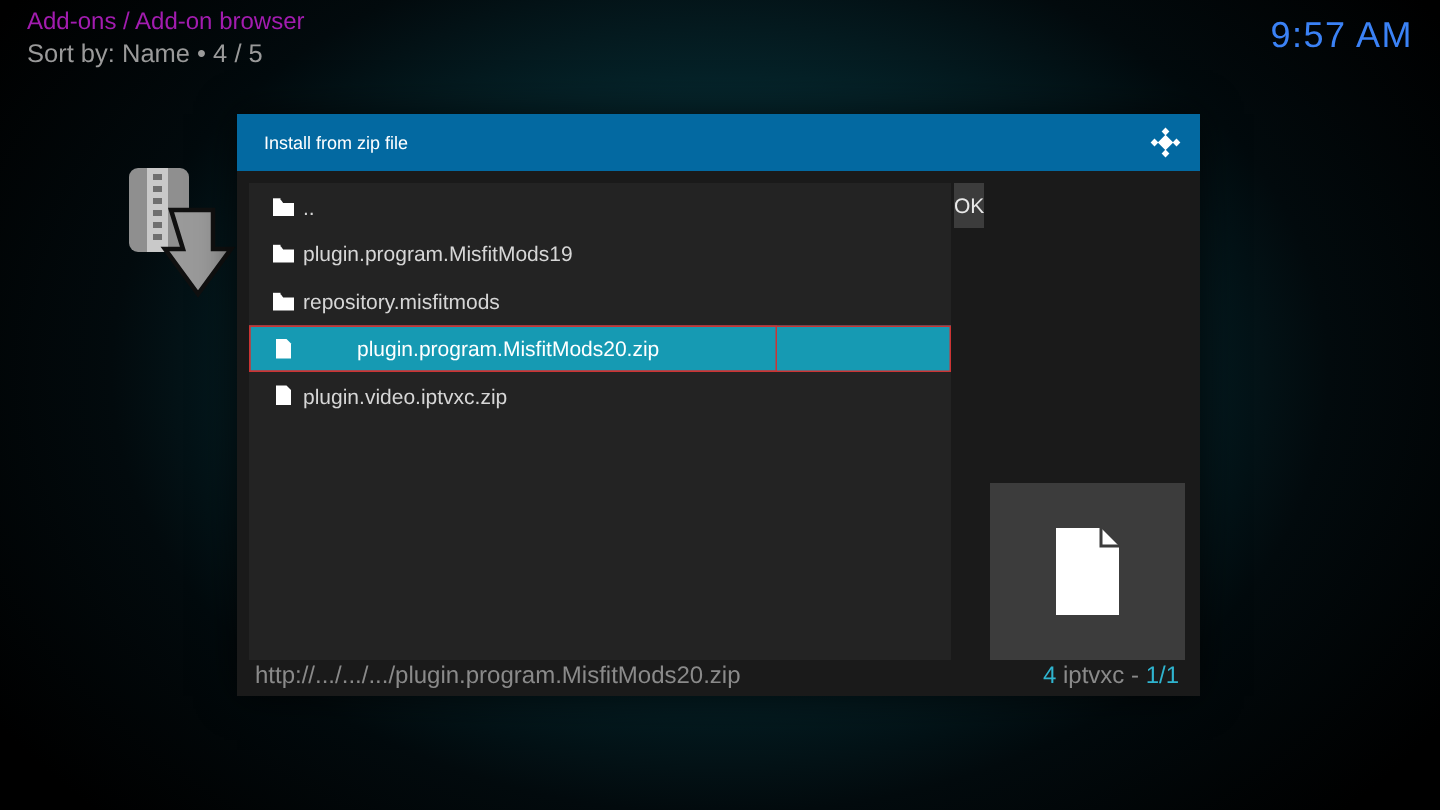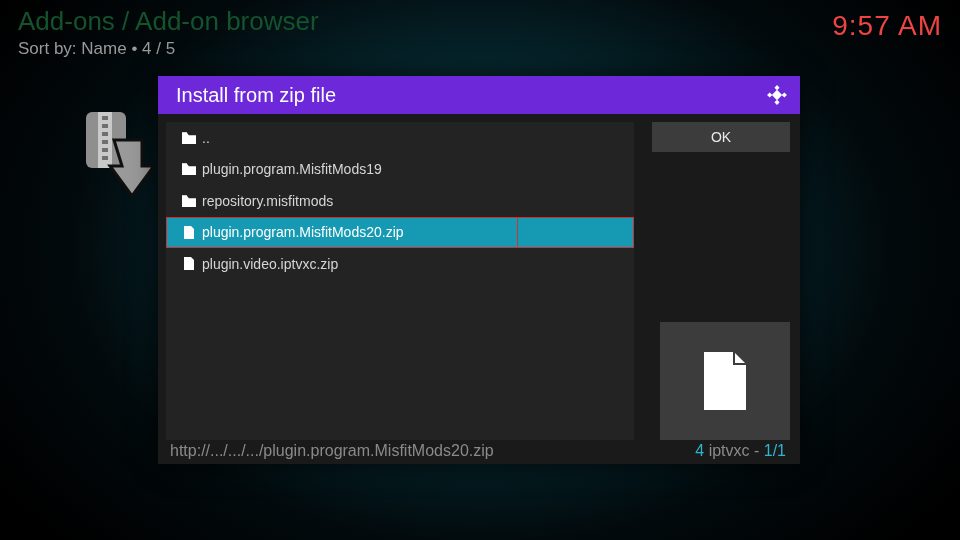--- a/index.html
+++ b/index.html
@@ -9,44 +9,44 @@
     background: radial-gradient(ellipse 580px 420px at 50% 46%, #0d4a5a 0%, #083843 22%, #062930 40%, #020a0d 70%, #000000 100%);
     color: #d8d8d8;
     position: relative;
   }
   .header {
     position: absolute;
     top: 6px; left: 18px; right: 18px;
     display: flex; justify-content: space-between;
   }
   .header-left { display: flex; flex-direction: column; }
-  .breadcrumb { font-size: 26px; color: #14532d; font-weight: 300; }
+  .breadcrumb { font-size: 16px; color: #a21caf; font-weight: 300; }
   .sortline { font-size: 17px; color: #9a9a9a; margin-top: 2px; }
-  .clock { font-size: 28px; color: #ef4444; font-weight: 300; letter-spacing: 1px; margin-top: 4px; }
+  .clock { font-size: 24px; color: #3b82f6; font-weight: 300; letter-spacing: 1px; margin-top: 4px; }
 
   .zip-arrow {
     position: absolute;
     left: 84px; top: 110px;
     width: 80px; height: 100px;
     pointer-events: none;
   }
 
   .dialog {
     position: absolute;
     left: 158px; top: 76px;
     width: 642px; height: 388px;
     background: #1a1a1a;
     box-shadow: 0 0 24px rgba(0,0,0,.7);
   }
   .dialog-title {
     height: 38px;
-    background: #6d28d9;
+    background: #0369a1;
     display: flex; align-items: center; justify-content: space-between;
     padding: 0 12px 0 18px;
-    color: #ffffff; font-size: 20px;
+    color: #ffffff; font-size: 12px;
   }
   .dialog-title .logo svg { display: block; }
 
   .dialog-body {
     position: absolute;
     top: 38px; left: 0; right: 0; bottom: 24px;
   }
 
   .file-list {
     position: absolute;
@@ -59,41 +59,42 @@
     display: flex; align-items: center;
     padding-left: 10px;
     font-size: 14px;
     color: #d6d6d6;
     cursor: pointer;
     position: relative;
   }
   .file-row.selected {
     background: #169ab3;
     color: #ffffff;
+    gap: 36px;
   }
   .file-row.selected.highlighted {
     outline: 1.5px solid #c33;
     outline-offset: -1px;
   }
   .file-row.selected.highlighted::after {
     content: "";
     position: absolute;
     left: 0; top: 0; bottom: 0;
     width: 350px;
     border: 1.5px solid #c33;
     pointer-events: none;
   }
   .file-row .icon { width: 26px; display: inline-flex; justify-content: center; }
   .file-row .label { }
 
   .side-panel {
     position: absolute;
     right: 10px; top: 8px;
-    width: 138px;
-    display: flex; flex-direction: column;
+    width: 154px;
+    display: flex; flex-direction: row;
   }
   .btn {
     height: 30px;
     background: #3c3c3c;
     color: #e8e8e8;
     font-size: 14px;
     border: none;
     margin-bottom: 6px;
     cursor: pointer;
   }

